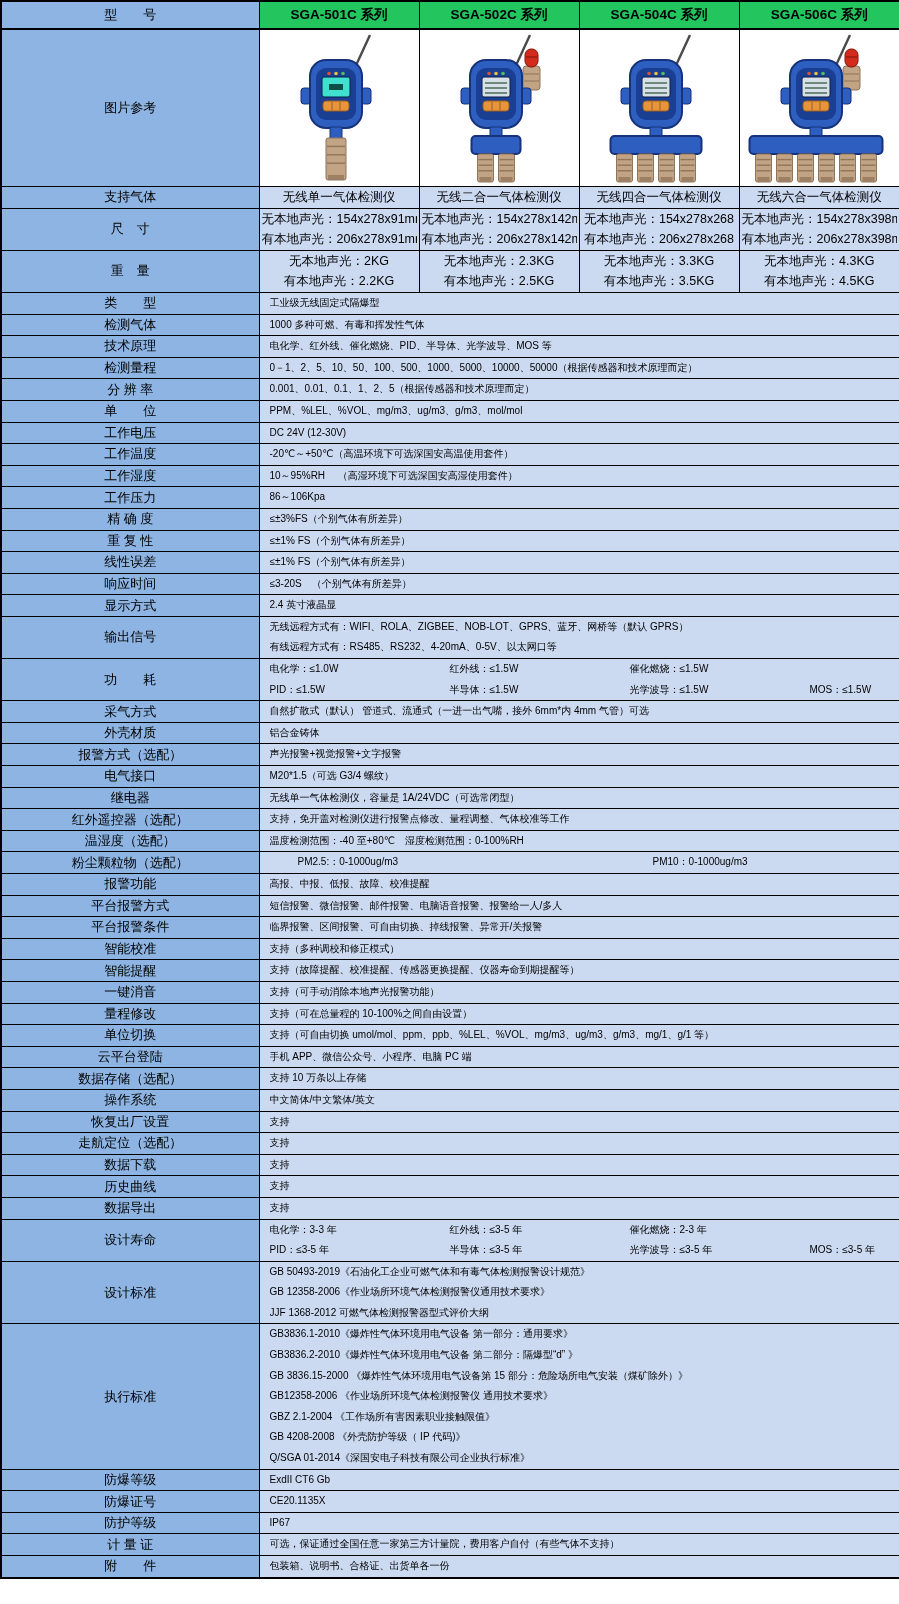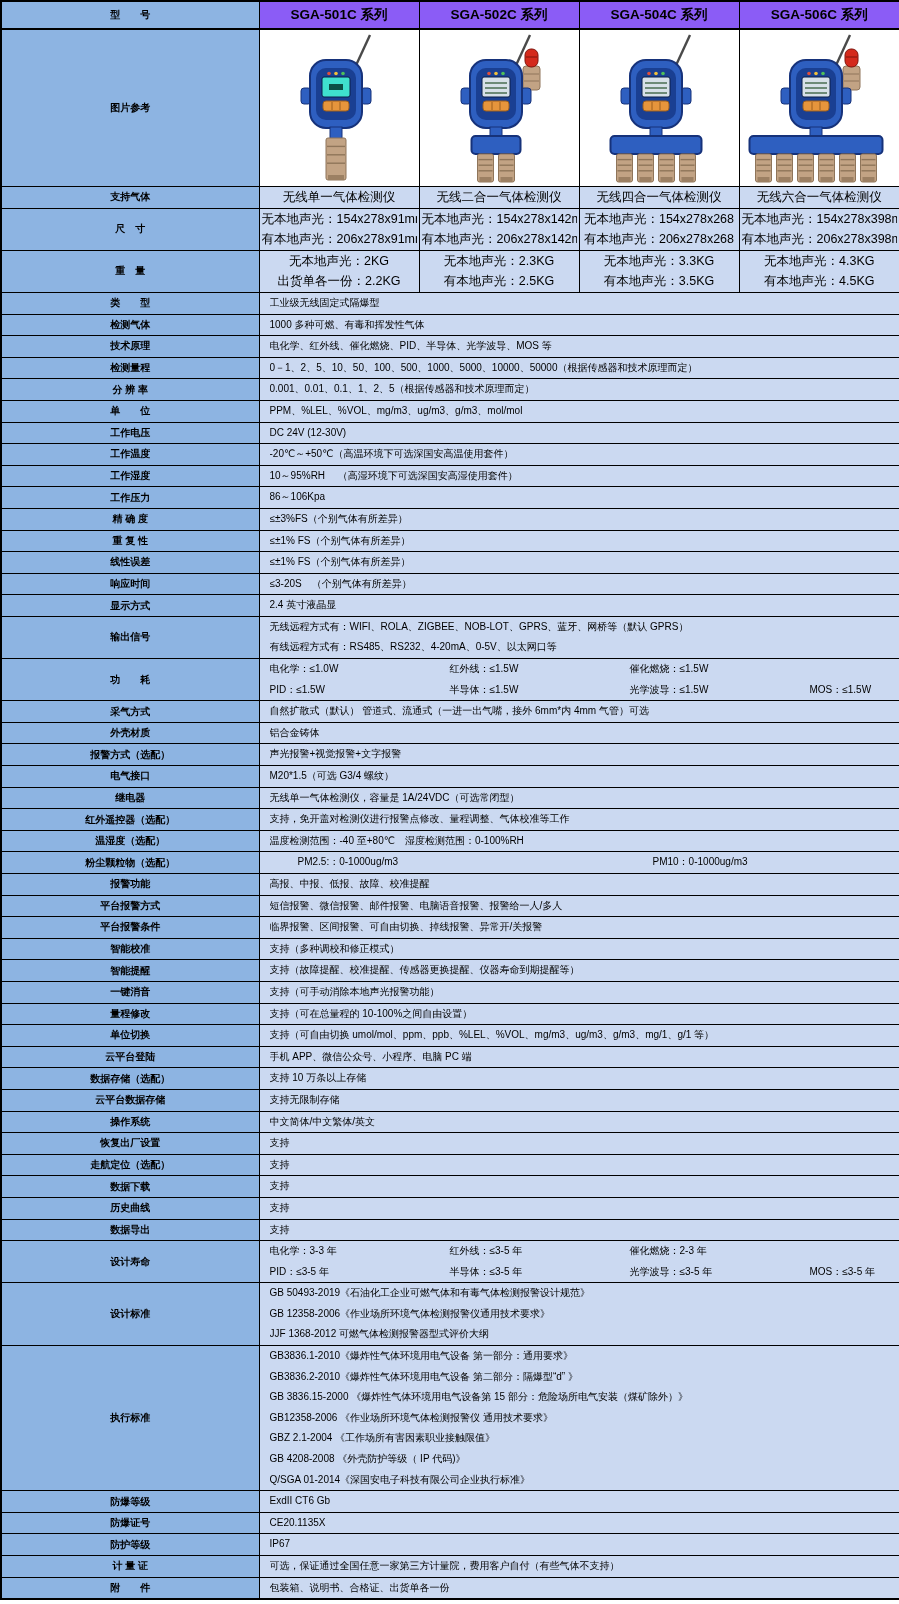--- a/index.html
+++ b/index.html
@@ -11,27 +11,27 @@
   table{
     border-collapse:collapse;
     width:899px;
     table-layout:fixed;
     border:2px solid #000;
   }
   td{border:1px solid #000;vertical-align:middle;overflow:hidden;}
   tr.hdr td{height:24px;border-bottom:2px solid #000;}
   td.label{
     background:#8DB4E2;
-    font-weight:bold;
+    font-weight:normal;
     text-align:center;
-    font-size:10px;
+    font-size:13px;
     padding:0 2px;
   }
   td.mhead{
-    background:#8b5cf6;
+    background:#22c55e;
     font-weight:bold;
     text-align:center;
     font-size:13.5px;
   }
   td.value{
     background:#CBD9F1;
     font-size:10px;
     padding:0 6px 0 10px;
     text-align:left;
   }
@@ -271,21 +271,21 @@
           </td>
       <td class="ccell">
             <div class="vline">无本地声光：154x278x398mm</div>
             <div class="vline">有本地声光：206x278x398mm</div>
           </td>
     </tr>
     <tr>
       <td class="label">重　量</td>
       <td class="ccell">
             <div class="vline">无本地声光：2KG</div>
-            <div class="vline">出货单各一份：2.2KG</div>
+            <div class="vline">有本地声光：2.2KG</div>
           </td>
       <td class="ccell">
             <div class="vline">无本地声光：2.3KG</div>
             <div class="vline">有本地声光：2.5KG</div>
           </td>
       <td class="ccell">
             <div class="vline">无本地声光：3.3KG</div>
             <div class="vline">有本地声光：3.5KG</div>
           </td>
       <td class="ccell">
@@ -498,26 +498,20 @@
         <tr>
           <td class="label">云平台登陆</td>
           <td class="value" colspan="4">
             <div class="vline"><span class="seg">手机 APP、微信公众号、小程序、电脑 PC 端</span></div>
           </td>
         </tr>
         <tr>
           <td class="label">数据存储（选配）</td>
           <td class="value" colspan="4">
             <div class="vline"><span class="seg">支持 10 万条以上存储</span></div>
-          </td>
-        </tr>
-        <tr>
-          <td class="label">云平台数据存储</td>
-          <td class="value" colspan="4">
-            <div class="vline"><span class="seg">支持无限制存储</span></div>
           </td>
         </tr>
         <tr>
           <td class="label">操作系统</td>
           <td class="value" colspan="4">
             <div class="vline"><span class="seg">中文简体/中文繁体/英文</span></div>
           </td>
         </tr>
         <tr>
           <td class="label">恢复出厂设置</td>

